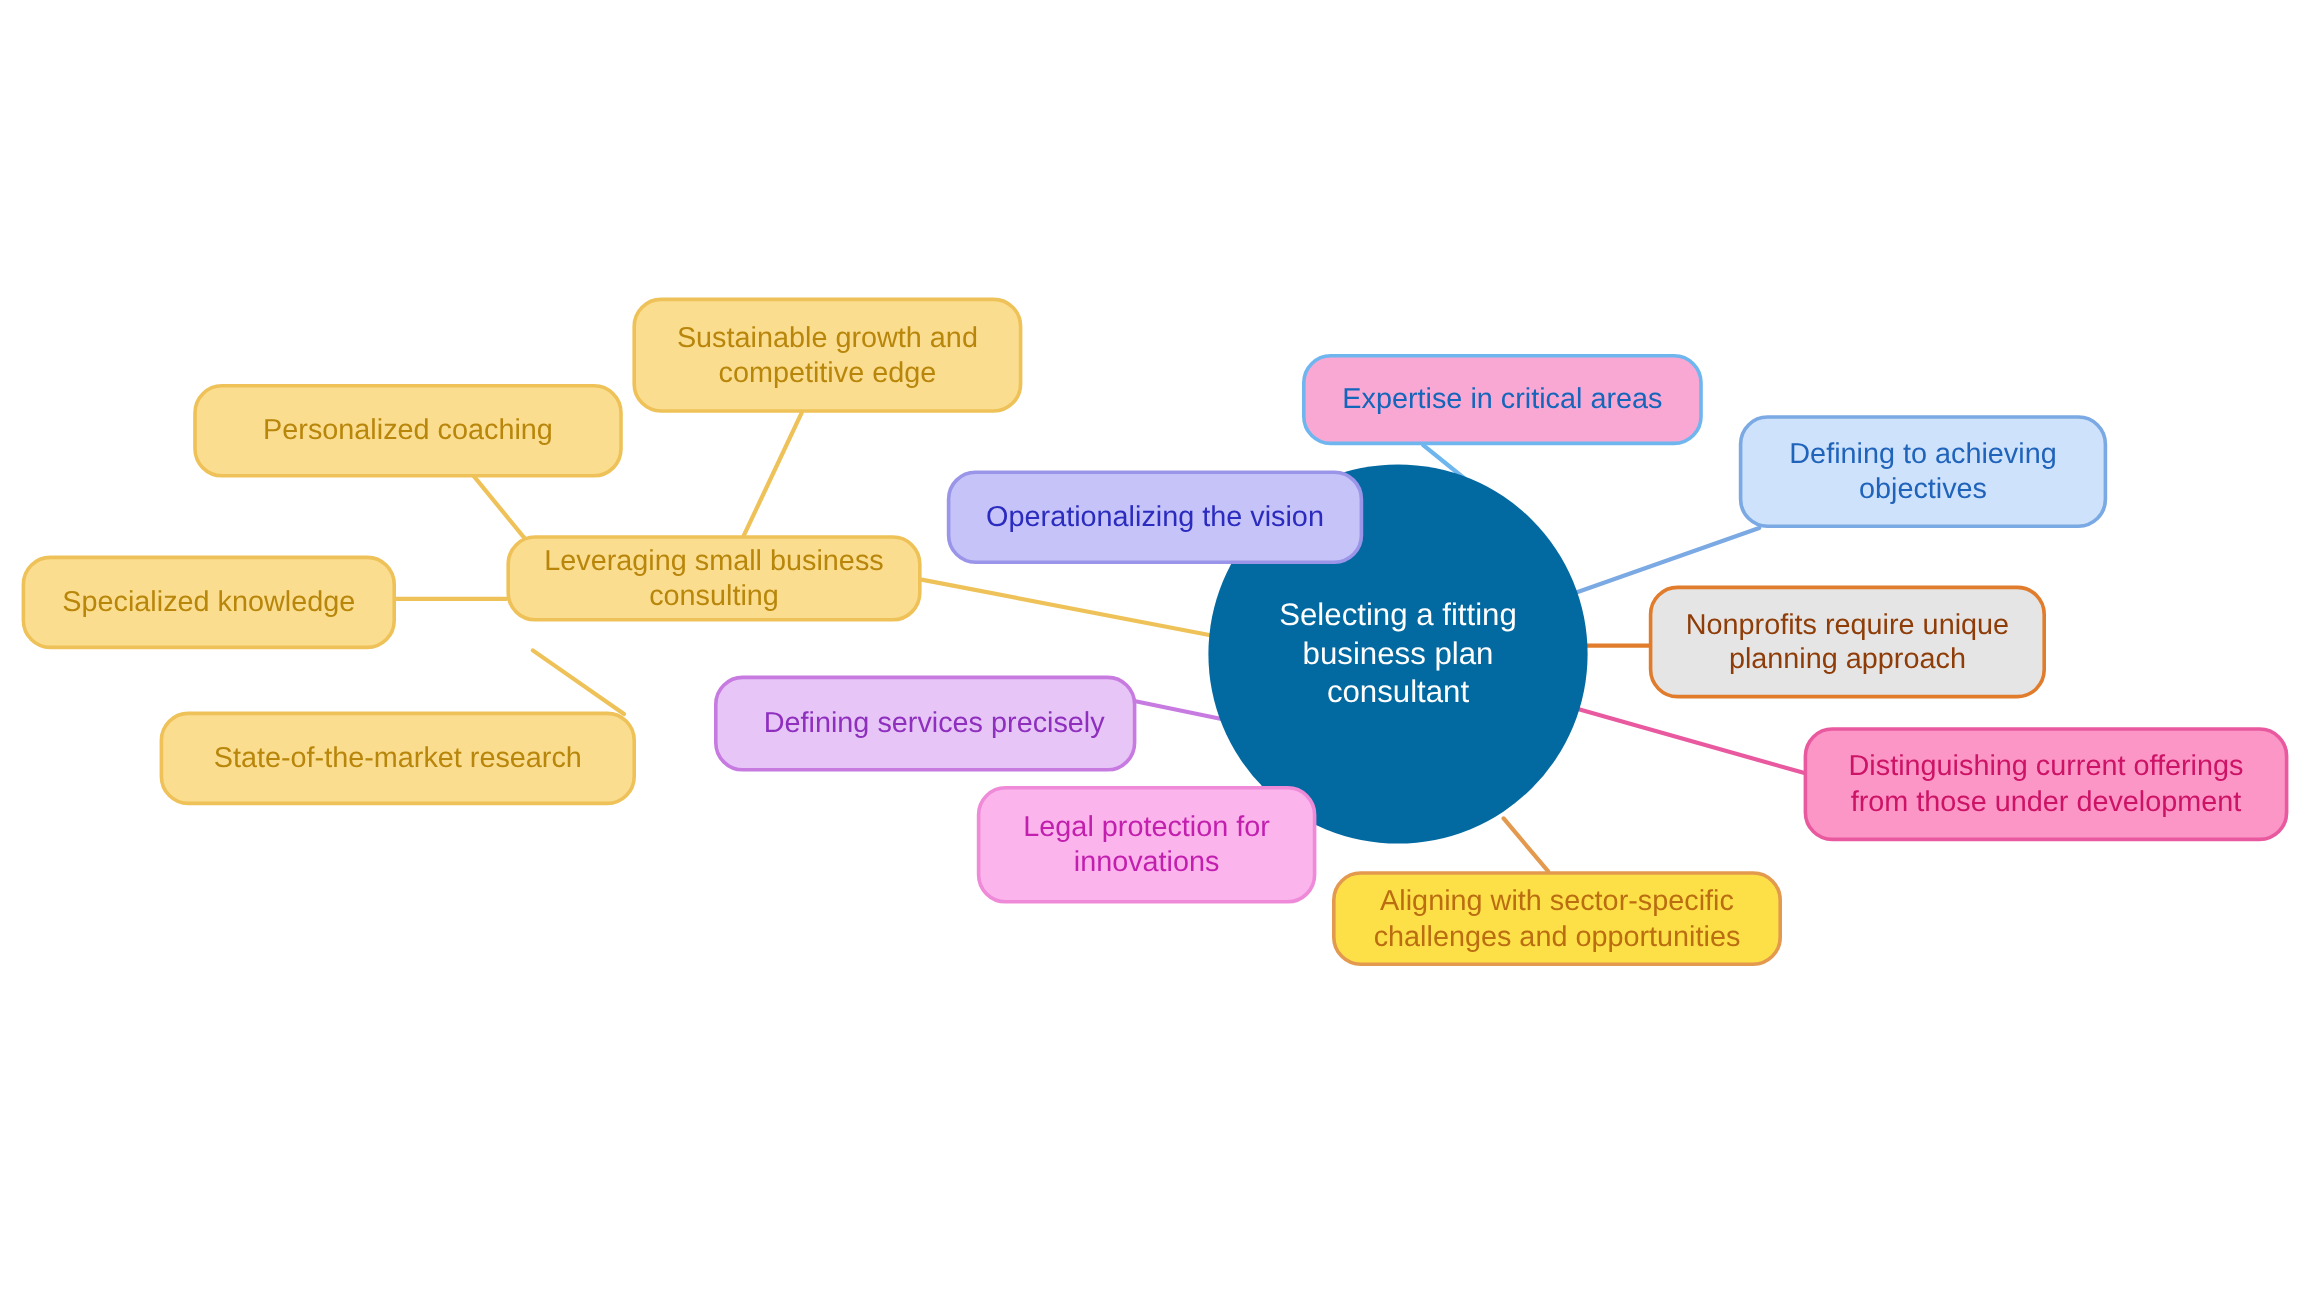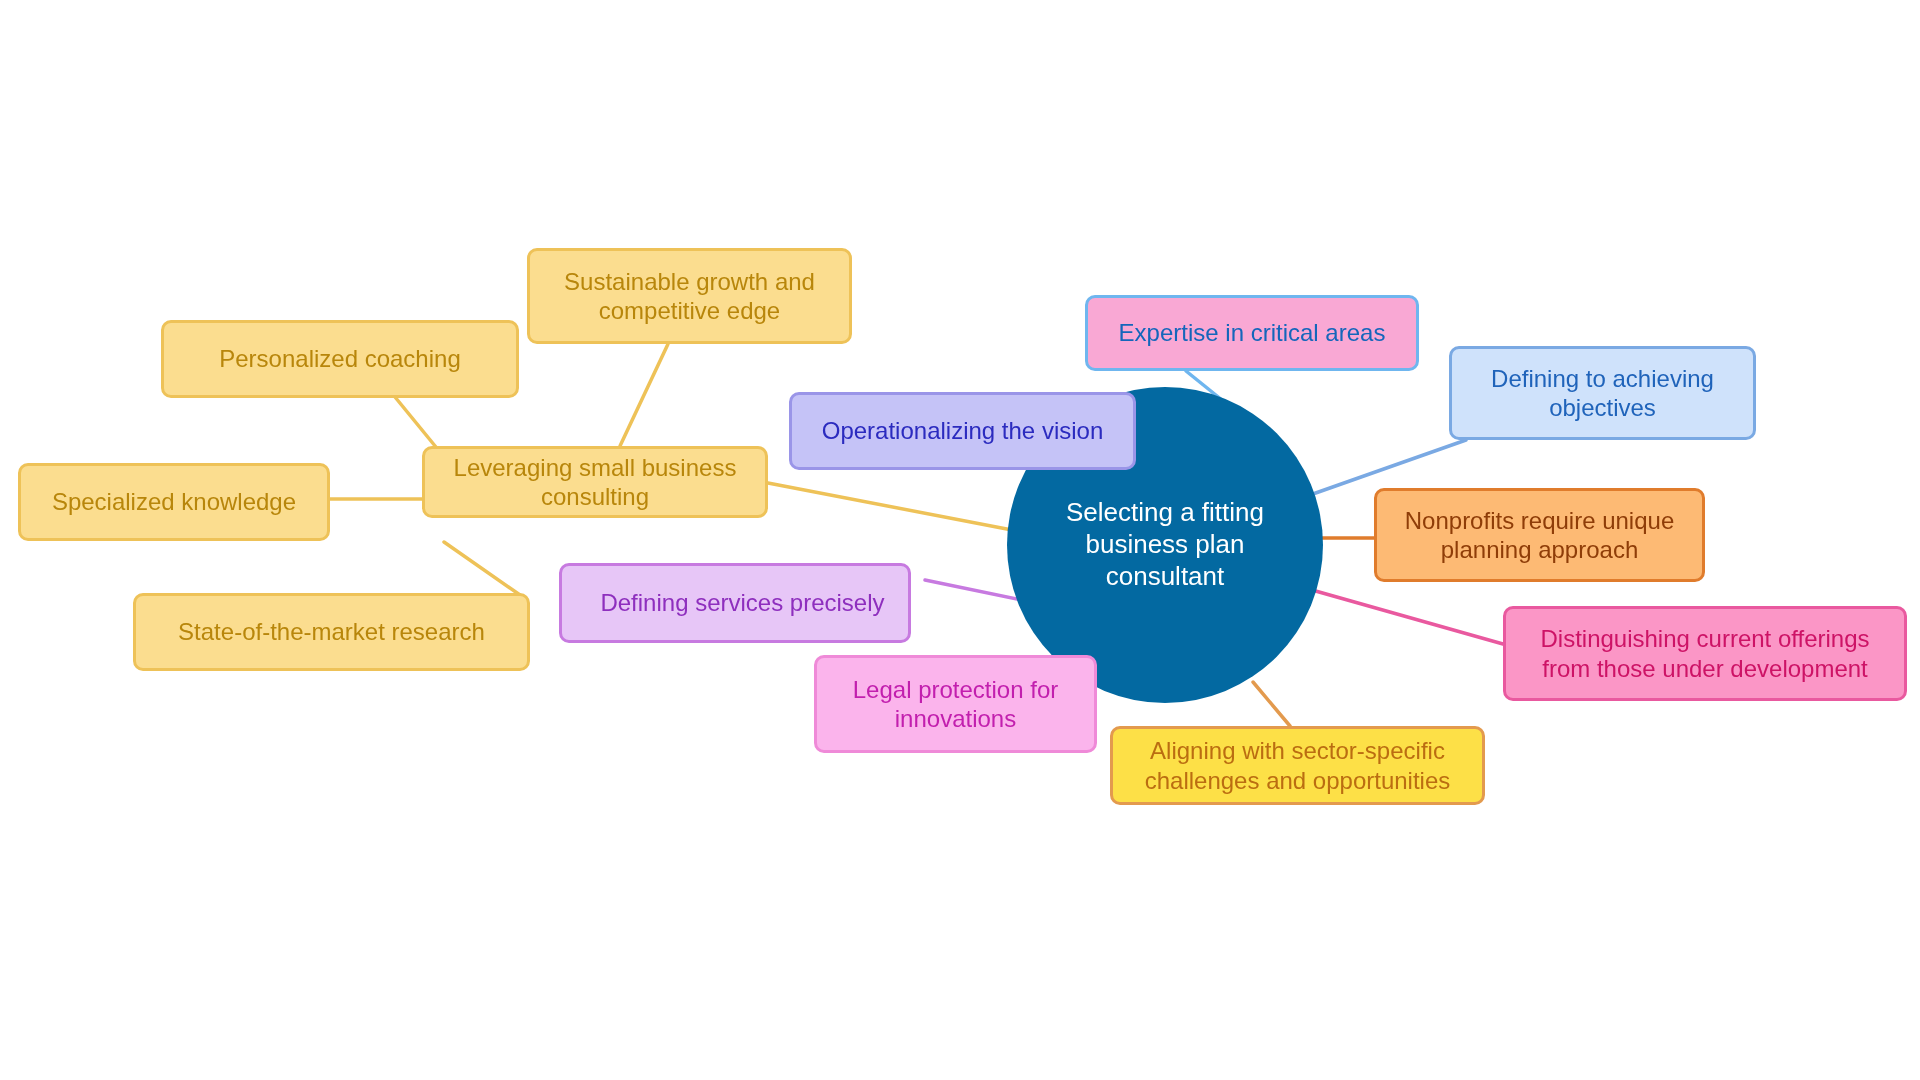--- a/index.html
+++ b/index.html
@@ -30,21 +30,21 @@
   }
   .node {
     position: absolute;
     box-sizing: border-box;
     display: flex;
     align-items: center;
     justify-content: center;
     text-align: center;
     border-style: solid;
     border-width: 3px;
-    border-radius: 10px;
+    border-radius: 24px;
     line-height: 1.22;
     white-space: pre-line;
     padding: 6px 14px;
   }
   .node.central {
     border-radius: 50%;
     border-width: 0;
     padding: 0 18px;
   }
   .node-label {
@@ -71,21 +71,21 @@
       <line x1="1253" y1="682" x2="1290" y2="726" stroke="#e39a4e" stroke-width="3.5" stroke-linecap="round"></line>
     </svg>
   <div id="node-layer">
       <div class="node central" style="left: 1007px; top: 387px; width: 316px; height: 316px; background: #0369a1; color: rgb(255, 255, 255); font-size: 26px;"><span class="node-label">Selecting a fitting business plan consultant</span></div>
       <div class="node" style="left: 422px; top: 446px; width: 346px; height: 72px; background: rgb(251, 221, 143); border-color: rgb(238, 194, 88); color: rgb(184, 134, 11); font-size: 24px;"><span class="node-label">Leveraging small business consulting</span></div>
       <div class="node" style="left: 161px; top: 320px; width: 358px; height: 78px; background: rgb(251, 221, 143); border-color: rgb(238, 194, 88); color: rgb(184, 134, 11); font-size: 24px;"><span class="node-label">Personalized coaching</span></div>
       <div class="node" style="left: 527px; top: 248px; width: 325px; height: 96px; background: rgb(251, 221, 143); border-color: rgb(238, 194, 88); color: rgb(184, 134, 11); font-size: 24px;"><span class="node-label">Sustainable growth and competitive edge</span></div>
       <div class="node" style="left: 18px; top: 463px; width: 312px; height: 78px; background: rgb(251, 221, 143); border-color: rgb(238, 194, 88); color: rgb(184, 134, 11); font-size: 24px;"><span class="node-label">Specialized knowledge</span></div>
       <div class="node" style="left: 133px; top: 593px; width: 397px; height: 78px; background: rgb(251, 221, 143); border-color: rgb(238, 194, 88); color: rgb(184, 134, 11); font-size: 24px;"><span class="node-label">State-of-the-market research</span></div>
       <div class="node" style="left: 789px; top: 392px; width: 347px; height: 78px; background: rgb(197, 195, 247); border-color: rgb(154, 149, 232); color: rgb(43, 43, 191); font-size: 24px;"><span class="node-label">Operationalizing the vision</span></div>
-      <div class="node" style="left: 559px; top: 563px; width: 352px; height: 80px; background: rgb(231, 198, 247); border-color: rgb(199, 122, 224); color: rgb(142, 47, 190); font-size: 24px; padding-left: 29px;"><span class="node-label">Defining services precisely</span></div>
+      <div class="node" style="left: 595px; top: 563px; width: 352px; height: 80px; background: rgb(231, 198, 247); border-color: rgb(199, 122, 224); color: rgb(142, 47, 190); font-size: 24px; padding-left: 29px;"><span class="node-label">Defining services precisely</span></div>
       <div class="node" style="left: 814px; top: 655px; width: 283px; height: 98px; background: rgb(251, 180, 236); border-color: rgb(239, 138, 216); color: rgb(194, 31, 174); font-size: 24px; justify-content: center;"><span class="node-label">Legal protection for innovations</span></div>
       <div class="node" style="left: 1085px; top: 295px; width: 334px; height: 76px; background: #f9a8d4; border-color: rgb(111, 182, 239); color: rgb(20, 102, 187); font-size: 24px;"><span class="node-label">Expertise in critical areas</span></div>
       <div class="node" style="left: 1449px; top: 346px; width: 307px; height: 94px; background: rgb(207, 226, 251); border-color: rgb(122, 169, 227); color: rgb(31, 99, 186); font-size: 24px;"><span class="node-label">Defining to achieving objectives</span></div>
-      <div class="node" style="left: 1374px; top: 488px; width: 331px; height: 94px; background: #fdba74; border-color: rgb(224, 124, 44); color: rgb(143, 61, 8); font-size: 24px;"><span class="node-label">Nonprofits require unique planning approach</span></div>
+      <div class="node" style="left: 1374px; top: 488px; width: 331px; height: 94px; background: #e5e5e5; border-color: rgb(224, 124, 44); color: rgb(143, 61, 8); font-size: 24px;"><span class="node-label">Nonprofits require unique planning approach</span></div>
       <div class="node" style="left: 1503px; top: 606px; width: 404px; height: 95px; background: rgb(251, 150, 198); border-color: rgb(233, 89, 159); color: rgb(205, 19, 102); font-size: 24px;"><span class="node-label">Distinguishing current offerings from those under development</span></div>
       <div class="node" style="left: 1110px; top: 726px; width: 375px; height: 79px; background: #fde047; border-color: rgb(227, 154, 78); color: rgb(187, 109, 17); font-size: 24px;"><span class="node-label">Aligning with sector-specific challenges and opportunities</span></div>
     </div>
 </div>
 
 </body></html>

